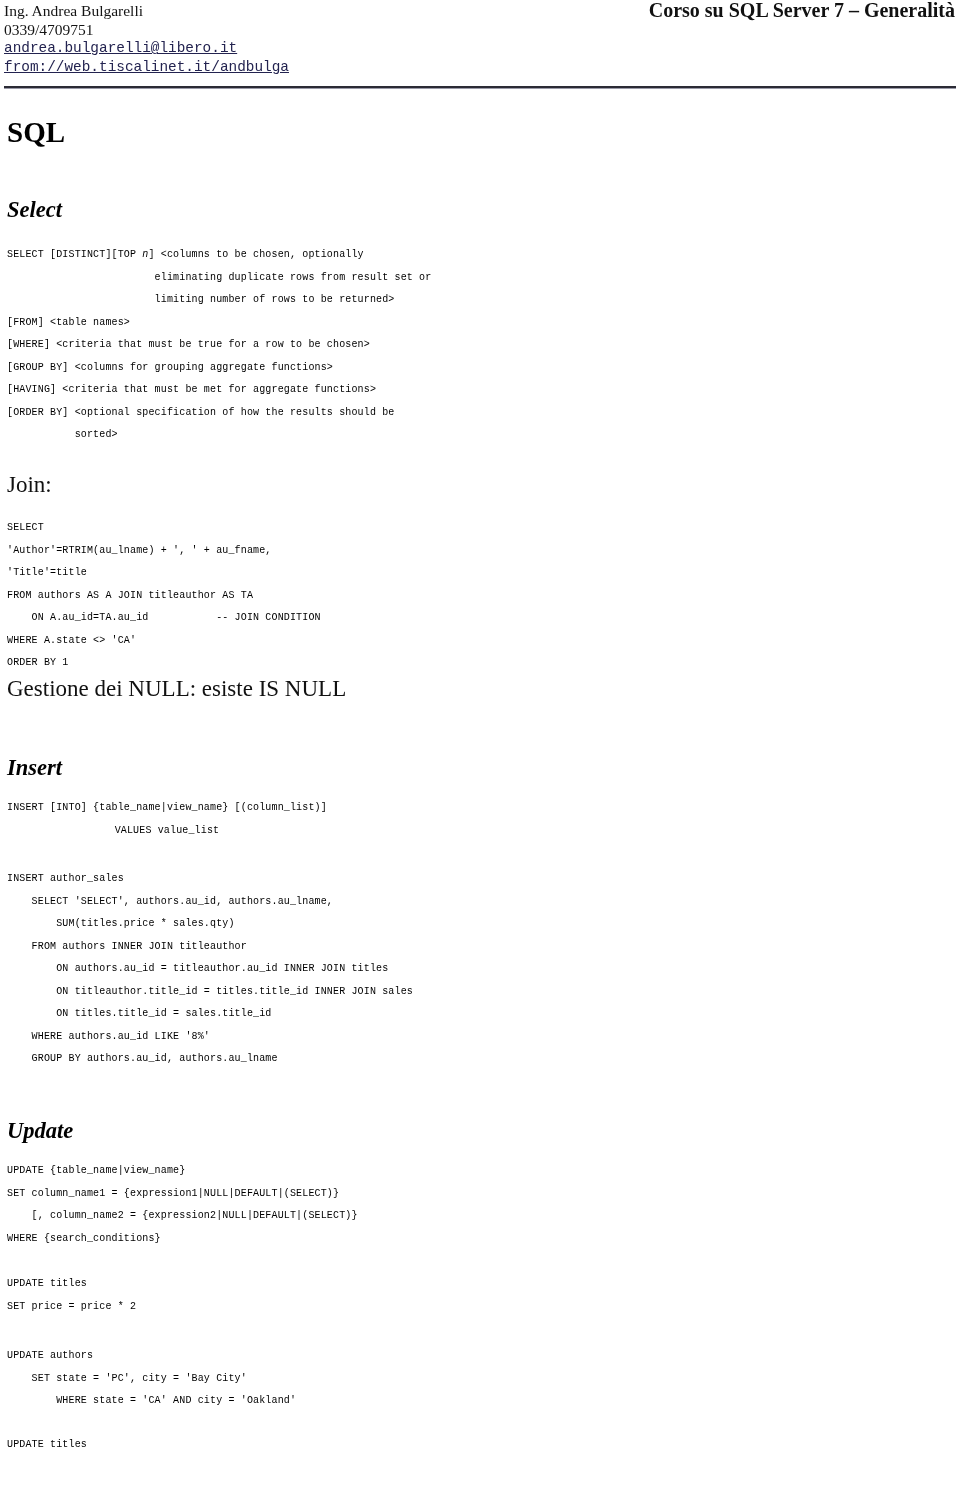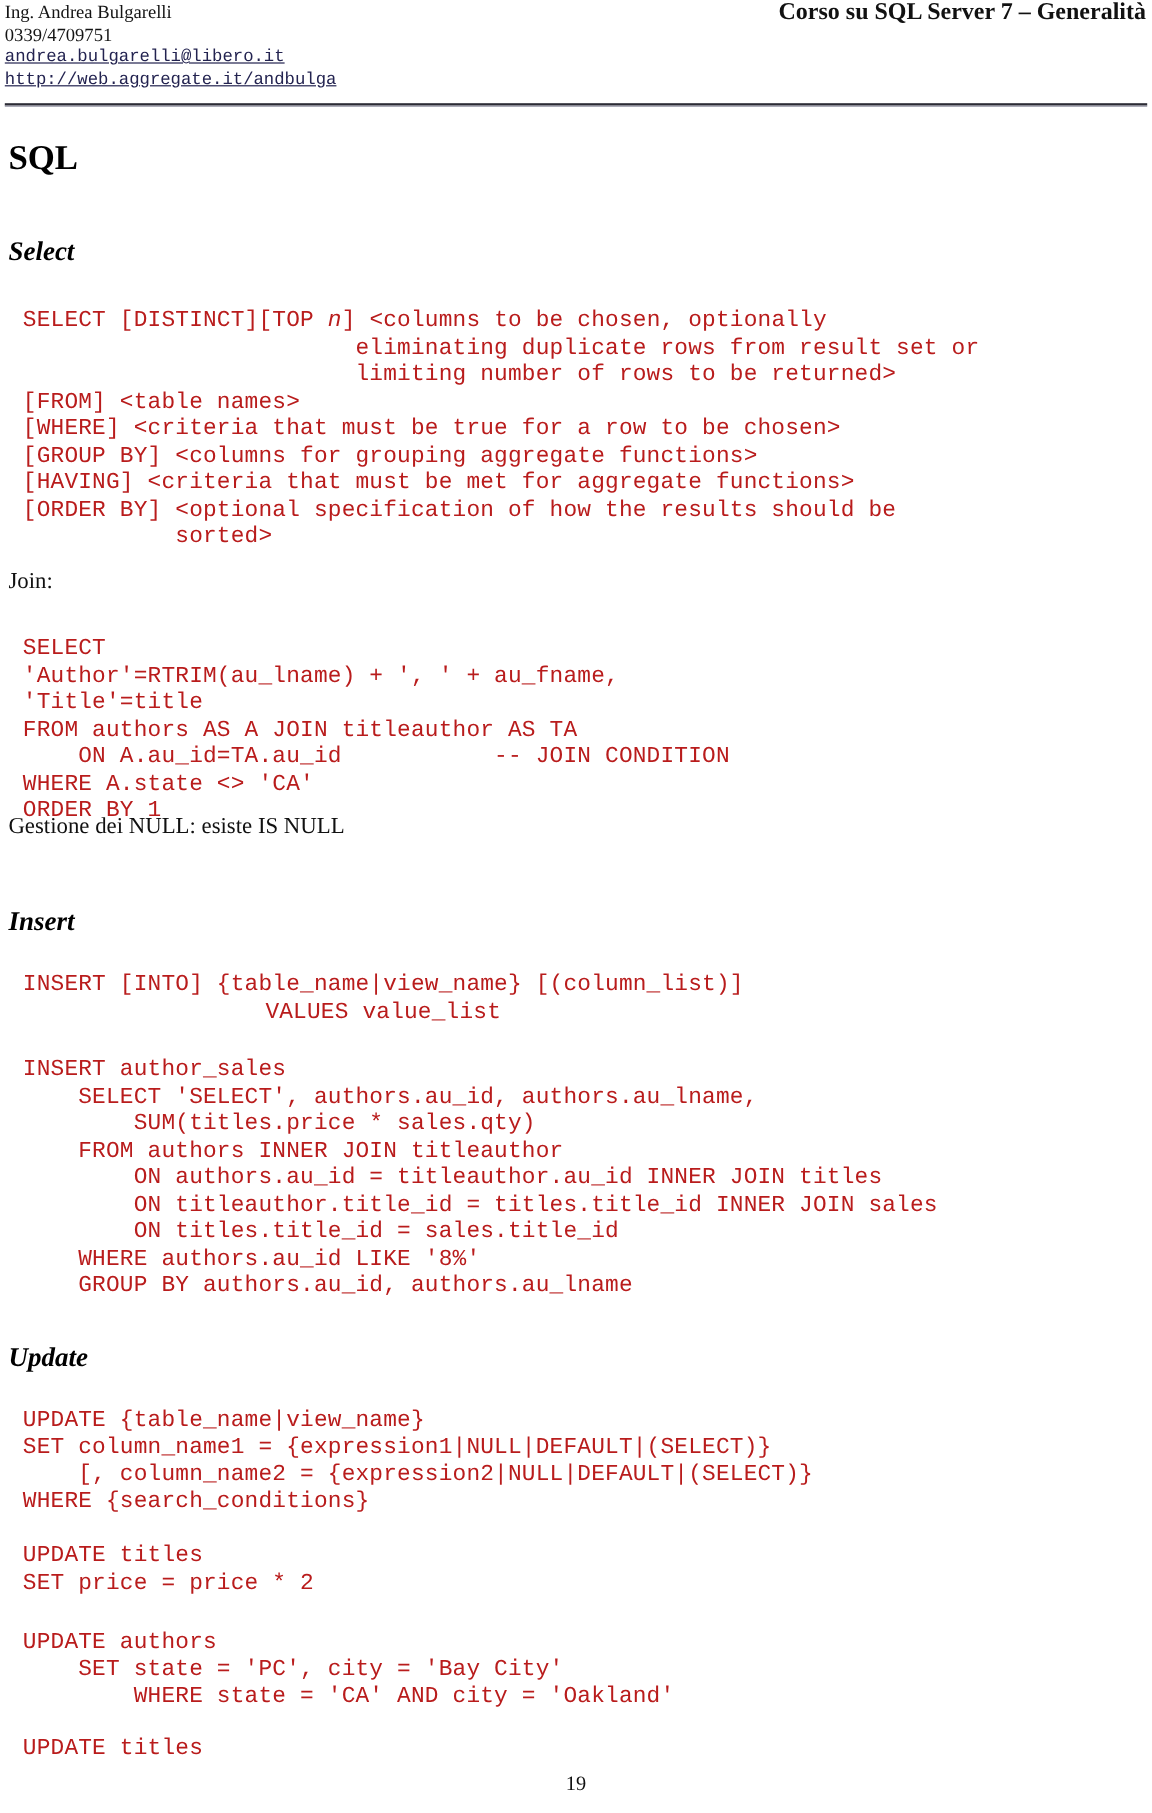--- a/index.html
+++ b/index.html
@@ -110,35 +110,35 @@
     line-height: 25px;
     color: #000000;
   }
 
   .para-serif {
     margin: 0;
     padding: 0;
     position: absolute;
     left: 7px;
     font-family: "Liberation Serif", "DejaVu Serif", serif;
-    font-size: 19px;
+    font-size: 23px;
     line-height: 23px;
     color: #111111;
     white-space: nowrap;
   }
 
   pre.code {
-    margin: 12px;
+    margin: 0;
     padding: 0;
     position: absolute;
     left: 7px;
     font-family: "Liberation Mono", "DejaVu Sans Mono", monospace;
-    font-size: 19px;
+    font-size: 10px;
     line-height: 22.55px;
-    color: #b91c1c;
+    color: #000000;
     white-space: pre;
     letter-spacing: 0.15px;
   }
   pre.code em {
     font-style: italic;
   }
 
   .page-num {
     position: absolute;
     left: 0;
@@ -154,21 +154,21 @@
 </head>
 <body>
 
 <div class="page">
 
   <div class="doc-header">
     <div class="hdr-left">
       <div class="hdr-line">Ing. Andrea Bulgarelli</div>
       <div class="hdr-line">0339/4709751</div>
       <a class="hdr-link" href="#">andrea.bulgarelli@libero.it</a>
-      <a class="hdr-link" href="#">http://web.aggregate.it/andbulga</a>
+      <a class="hdr-link" href="#">from://web.tiscalinet.it/andbulga</a>
     </div>
     <div class="hdr-right">Corso su SQL Server 7 – Generalità</div>
     <div class="hdr-rule"></div>
   </div>
 
   <div class="content">
 
     <h1 class="title-sql">SQL</h1>
 
     <h2 class="h2-sec" style="top:105px;">Select</h2>
@@ -221,15 +221,14 @@
 SET price = price * 2</span></pre>
 
     <pre class="code" style="top:1253px;"><span>UPDATE authors
     SET state = 'PC', city = 'Bay City'
         WHERE state = 'CA' AND city = 'Oakland'</span></pre>
 
     <pre class="code" style="top:1342px;"><span>UPDATE titles</span></pre>
 
   </div>
 
-  <div class="page-num">19</div>
 
 </div>
 
 </body></html>

